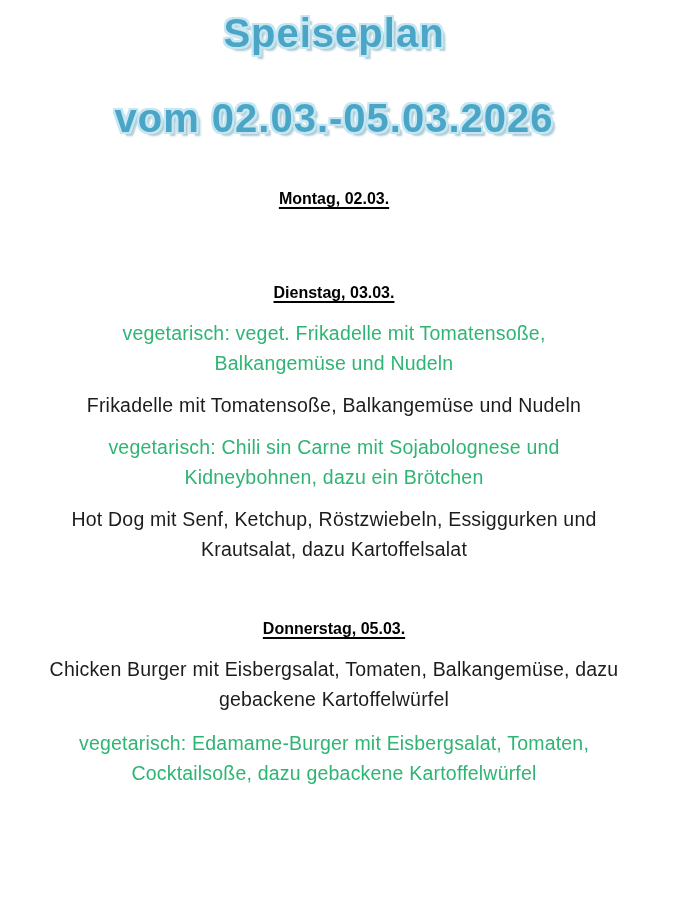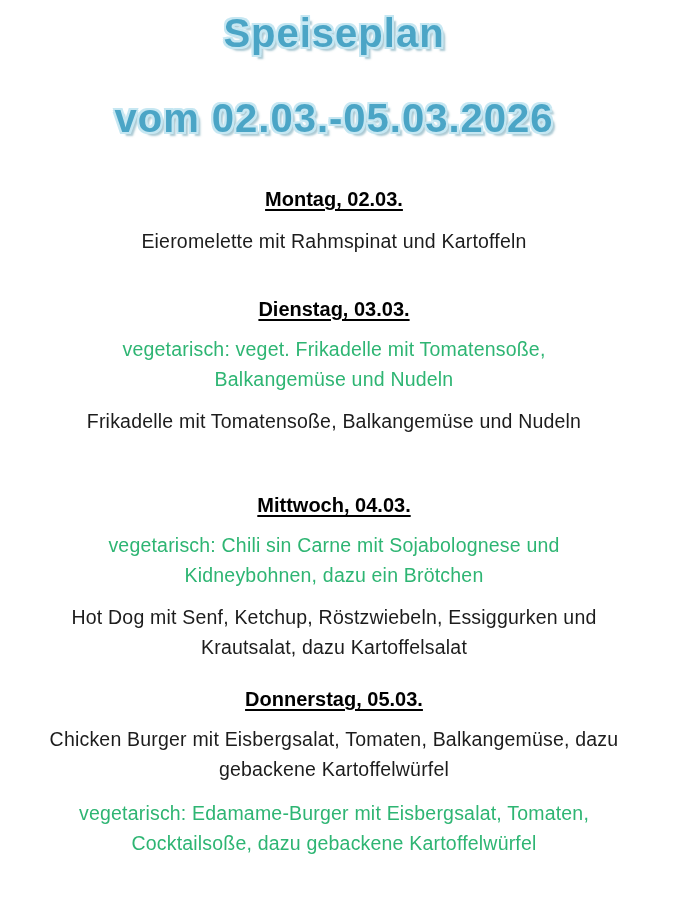--- a/index.html
+++ b/index.html
@@ -38,21 +38,21 @@
     line-height: 46px;
     margin: 0;
   }
   h2.date-range {
     font-size: 40px;
     line-height: 52px;
     margin: 36px 0 0 0;
   }
   .day { margin: 0; }
   .day-heading {
-    font-size: 20px;
+    font-size: 16px;
     line-height: 26px;
     font-weight: bold;
     color: #000000;
     text-decoration: underline;
     text-decoration-thickness: 2px;
     text-underline-offset: 3px;
     margin: 0;
   }
   .meal {
     font-size: 19.5px;
@@ -61,50 +61,48 @@
     margin: 12px auto 0 auto;
     max-width: 648px;
     white-space: pre-line;
     color: #1c1c1c;
   }
   .veg { color: #2eb573; }
 
   
   .mt-monday    { margin-top: 42px; }
   .mt-mon-meal  { margin-top: 14px; }
-  .mt-tuesday   { margin-top: 40px; }
+  .mt-tuesday   { margin-top: 68px; }
   .mt-wednesday { margin-top: 56px; }
-  .mt-thursday  { margin-top: 24px; }
+  .mt-thursday  { margin-top: 52px; }
   .mt-meal      { margin-top: 12px; }
   .mt-veg       { margin-top: 12px; }
   .mt-veg-last  { margin-top: 14px; }
 </style>
 </head>
 <body>
 
 <main class="page">
 
   <h1 class="main-title fancy-title">Speiseplan</h1>
 
   <h2 class="date-range fancy-title">vom 02.03.-05.03.2026</h2>
 
   <section class="day">
     <h3 class="day-heading mt-monday">Montag, 02.03.</h3>
-    <p class="meal mt-mon-meal">Eieromelette mit Rahmspinat und Kartoffeln</p>
   </section>
 
   <section class="day">
     <h3 class="day-heading mt-tuesday">Dienstag, 03.03.</h3>
     <p class="meal veg mt-veg">vegetarisch: veget. Frikadelle mit Tomatensoße,
 Balkangemüse und Nudeln</p>
     <p class="meal mt-meal">Frikadelle mit Tomatensoße, Balkangemüse und Nudeln</p>
   </section>
 
   <section class="day">
-    <h3 class="day-heading mt-wednesday">Mittwoch, 04.03.</h3>
     <p class="meal veg mt-veg">vegetarisch: Chili sin Carne mit Sojabolognese und
 Kidneybohnen, dazu ein Brötchen</p>
     <p class="meal mt-meal">Hot Dog mit Senf, Ketchup, Röstzwiebeln, Essiggurken und
 Krautsalat, dazu Kartoffelsalat</p>
   </section>
 
   <section class="day">
     <h3 class="day-heading mt-thursday">Donnerstag, 05.03.</h3>
     <p class="meal mt-meal">Chicken Burger mit Eisbergsalat, Tomaten, Balkangemüse, dazu
 gebackene Kartoffelwürfel</p>

